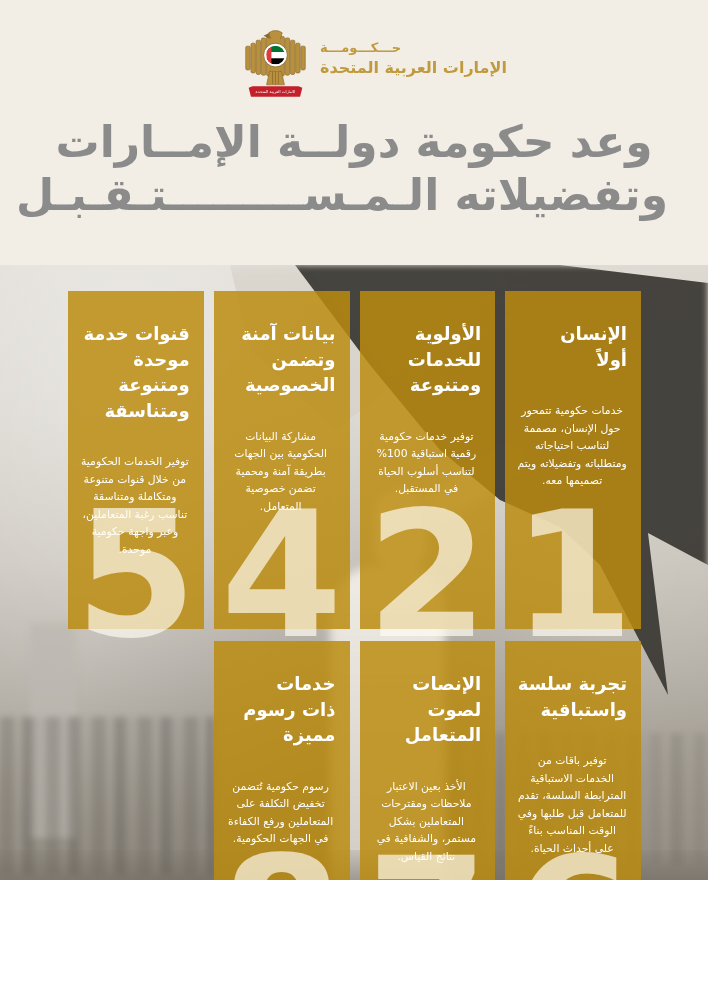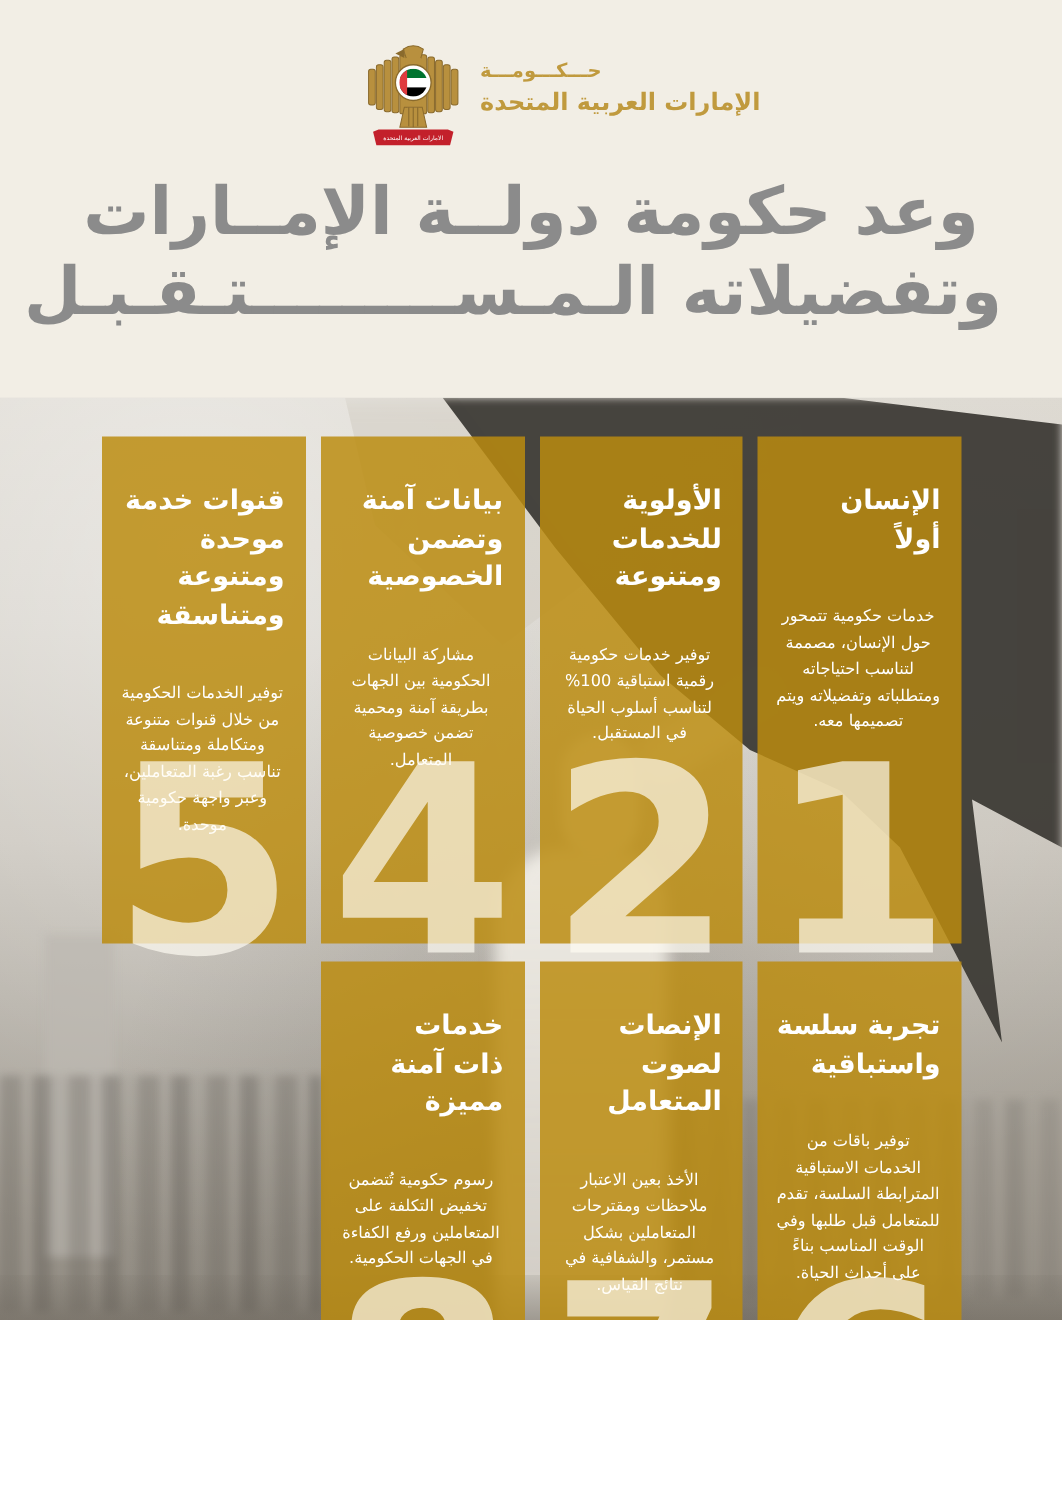--- a/index.html
+++ b/index.html
@@ -224,20 +224,20 @@
     <section class="card">
       <h2 class="card-title">الإنصات
 لصوت
 المتعامل</h2>
       <p class="card-body">الأخذ بعين الاعتبار ملاحظات ومقترحات المتعاملين بشكل مستمر، والشفافية في نتائج القياس.</p>
       <div class="card-number">7</div>
     </section>
 
     <section class="card">
       <h2 class="card-title">خدمات
-ذات آمنة
+ذات رسوم
 مميزة</h2>
       <p class="card-body">رسوم حكومية تُتضمن تخفيض التكلفة على المتعاملين ورفع الكفاءة في الجهات الحكومية.</p>
       <div class="card-number">8</div>
     </section>
 
   </main>
 </div>
 
 </body></html>

